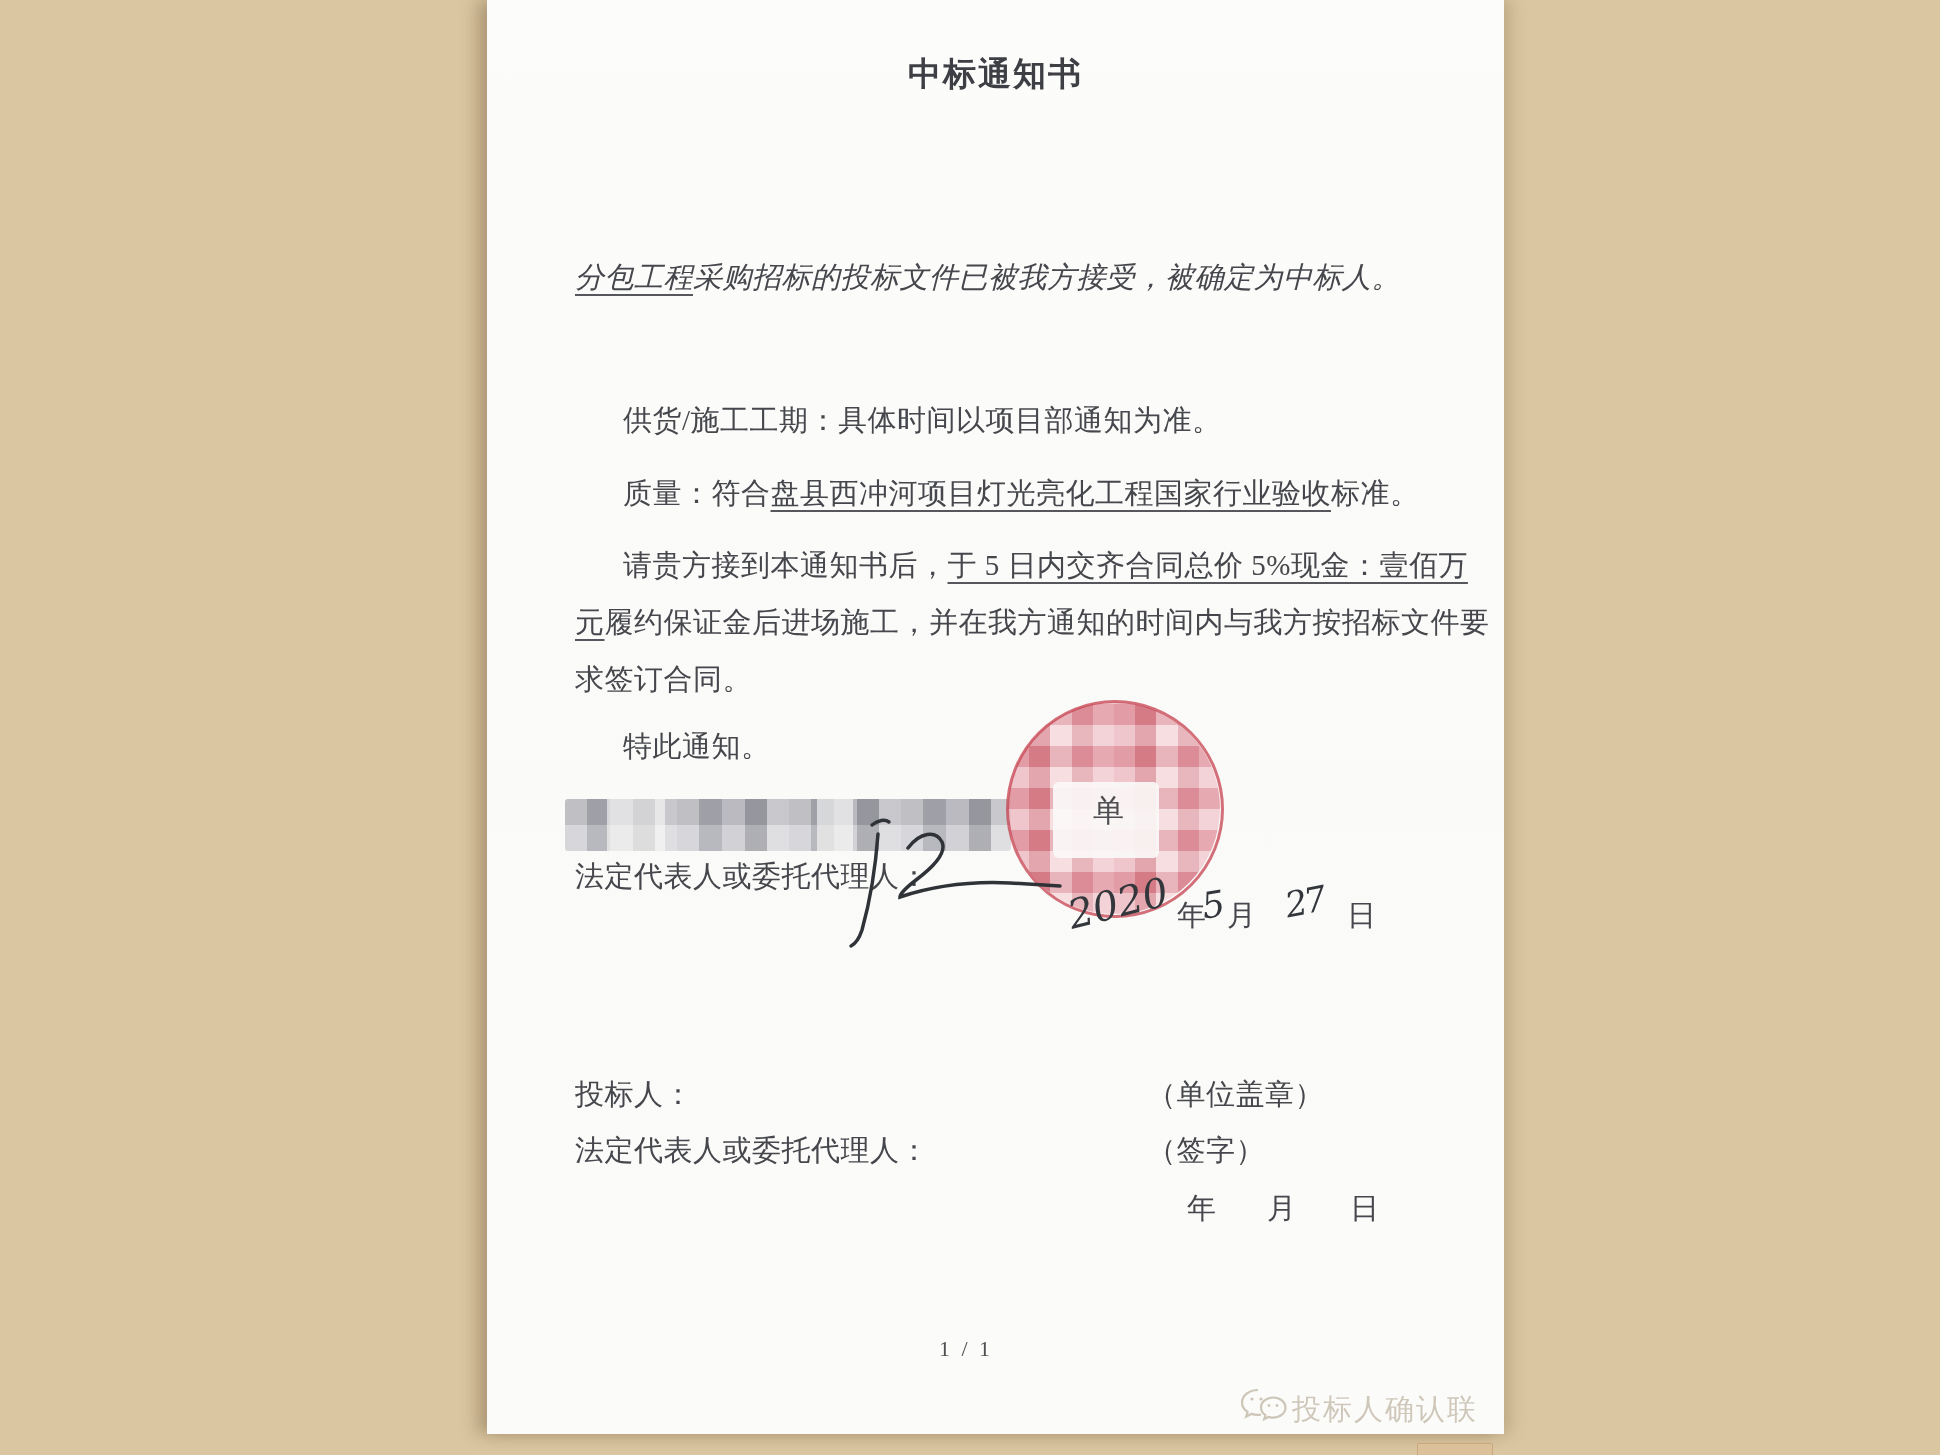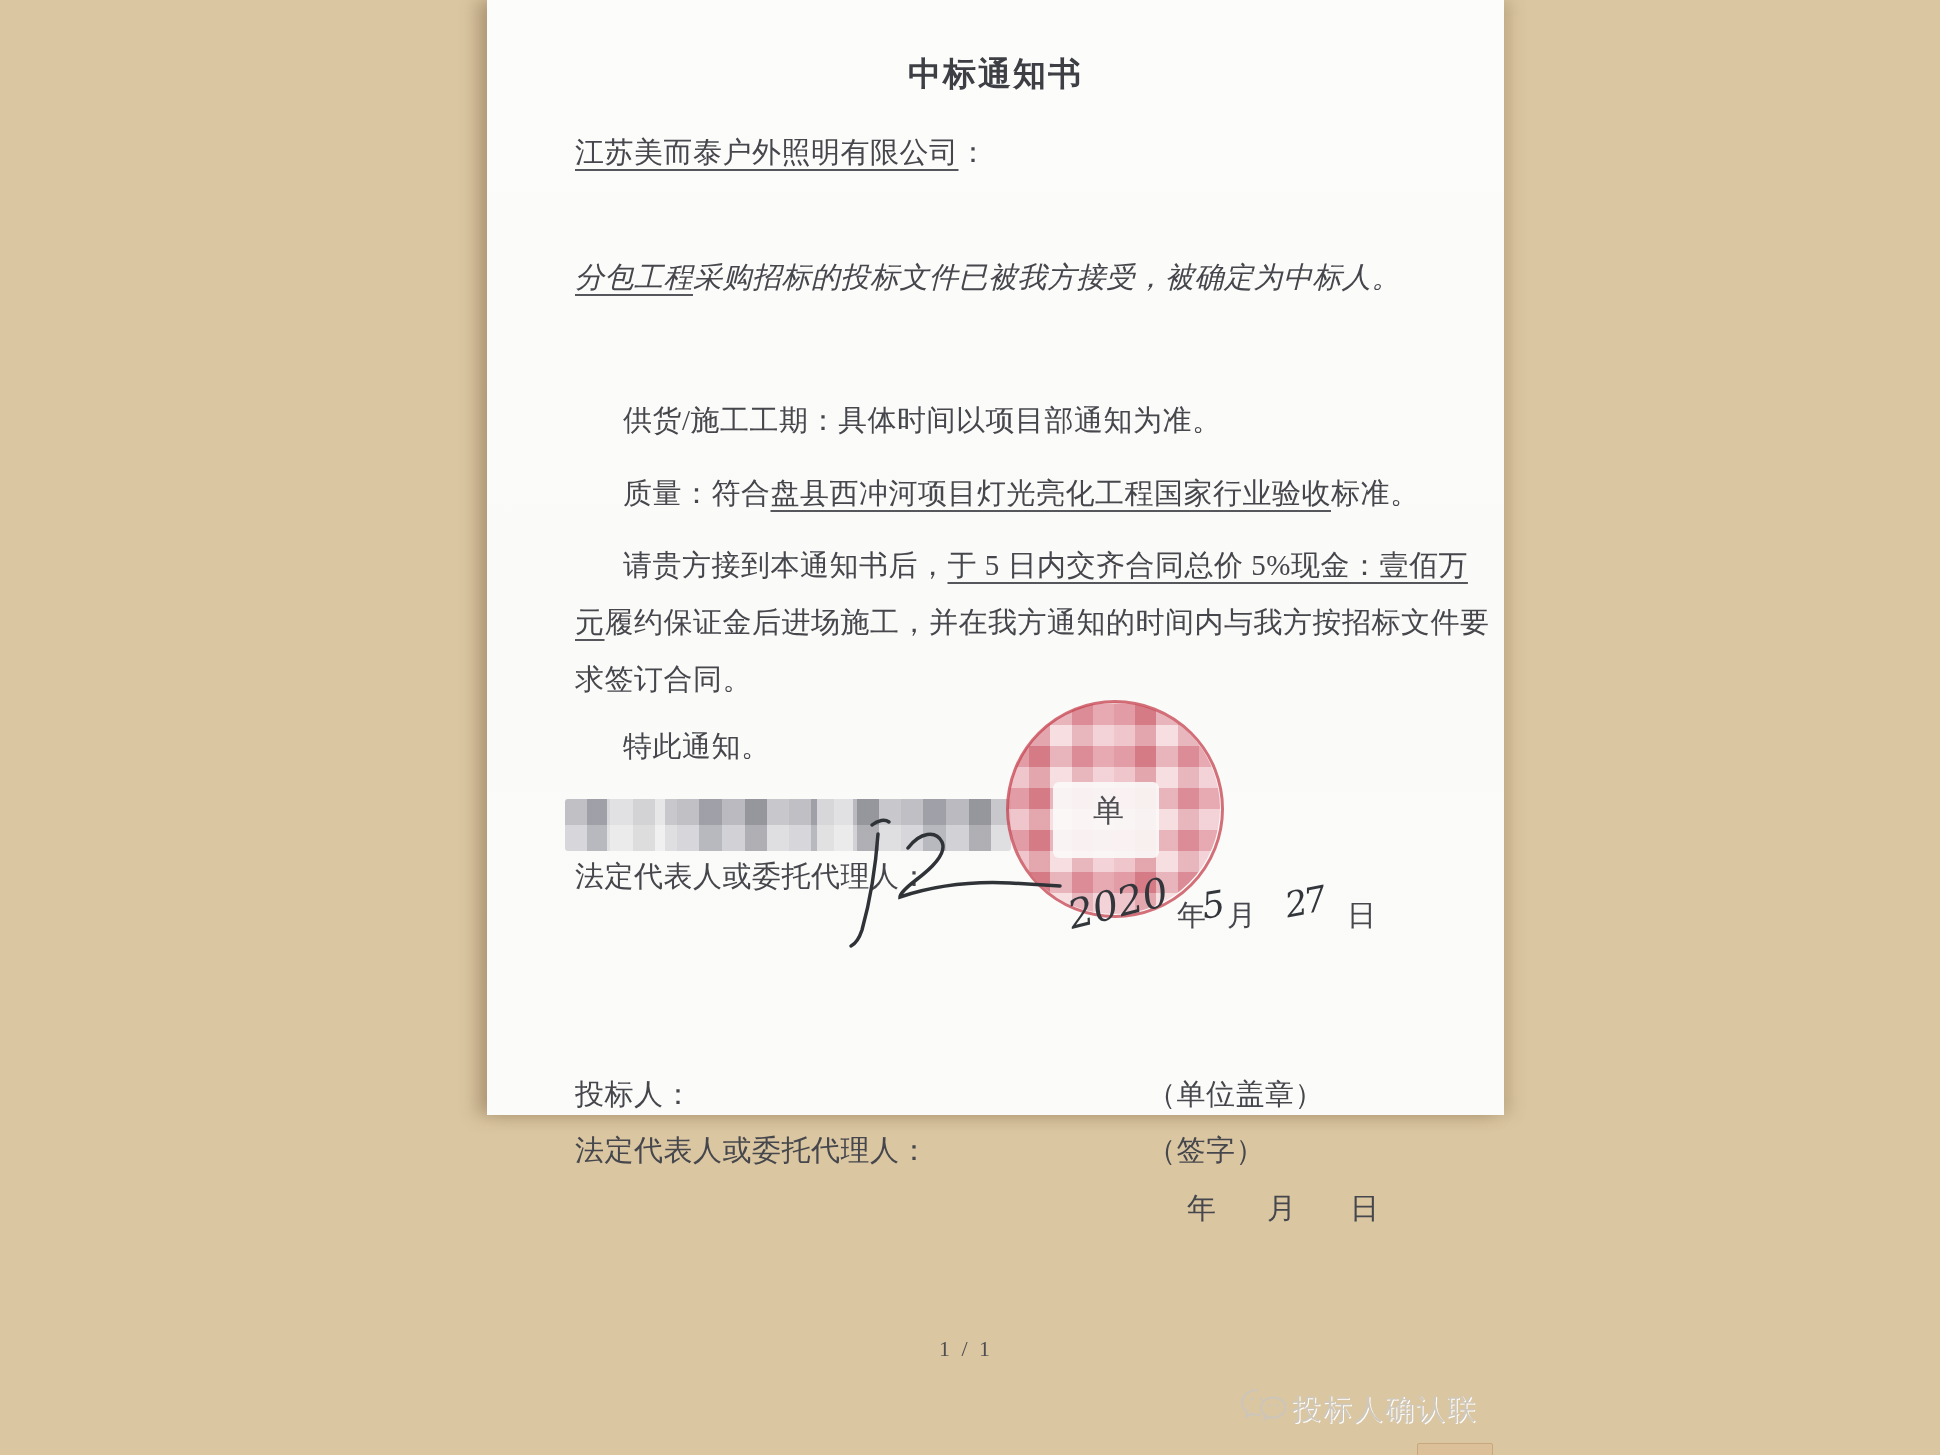--- a/index.html
+++ b/index.html
@@ -2,21 +2,21 @@
 <html><head>
 <meta charset="utf-8">
 <style>
   html,body{margin:0;padding:0;}
   body{
     width:1940px;height:1455px;overflow:hidden;position:relative;
     background:#dbc6a2;
     font-family:"Liberation Serif","DejaVu Serif",serif;
   }
   .page{
-    position:absolute;left:487px;top:0;width:1017px;height:1115px;
+    position:absolute;left:487px;top:0;width:1017px;height:1434px;
     background:linear-gradient(180deg,#fcfcfb 0%,#fafaf8 55%,#fbfbf9 100%);
     box-shadow:-10px 0 16px rgba(110,88,55,0.40), 8px 0 14px rgba(120,98,62,0.22);
   }
   .abs{position:absolute;}
   .ln{
     position:absolute;white-space:nowrap;
     font-size:29px;line-height:40px;color:#46474c;letter-spacing:0.5px;
   }
   .u{
     text-decoration:underline;
@@ -70,21 +70,20 @@
     background:#dcc09a;border:1px solid #c8a87e;border-radius:2px;
   }
 </style>
 </head>
 <body>
 
 <div class="page">
 
   <h1 class="title">中标通知书</h1>
 
-  <div class="ln" style="left:88px;top:132px;"><span class="u">江苏美而泰户外照明有限公司</span><span>：</span></div>
 
 
   <div class="ln" style="left:88px;top:257px;font-style:italic;"><span class="u">分包工程</span><span>采购招标的投标文件已被我方接受，被确定为中标人。</span></div>
 
 
   <div class="ln" style="left:136px;top:473px;"><span>质量：符合</span><span class="u">盘县西冲河项目灯光亮化工程国家行业验收</span><span>标准。</span></div>
 
   <div class="ln" style="left:136px;top:400px;">供货/施工工期：具体时间以项目部通知为准。</div>
 
   <div class="ln" style="left:136px;top:545px;"><span>请贵方接到本通知书后，</span><span class="u">于 5 日内交齐合同总价 5%现金：壹佰万</span></div>

